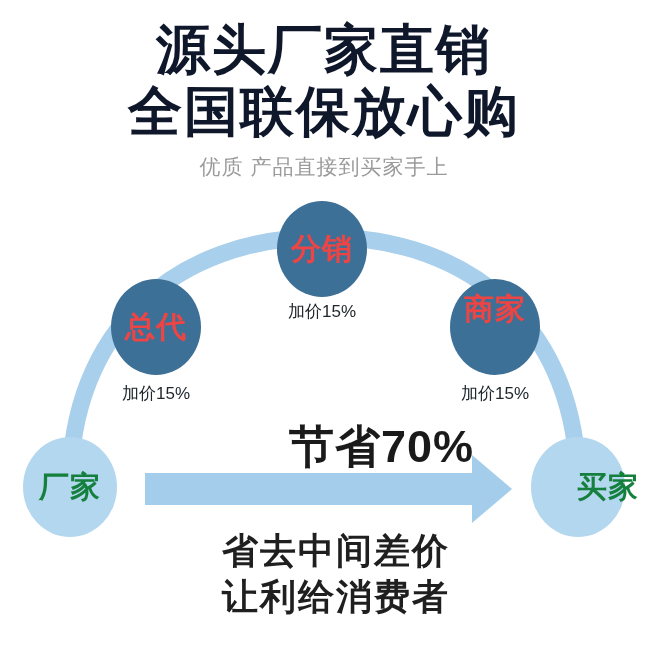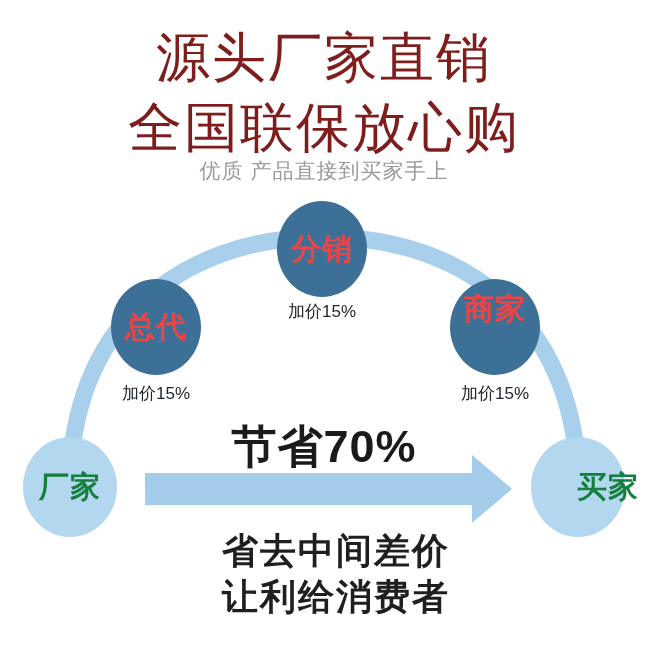--- a/index.html
+++ b/index.html
@@ -22,27 +22,27 @@
   .headline-block {
     position: absolute;
     top: 18px;
     left: 0;
     width: 648px;
     text-align: center;
   }
   .headline {
     font-size: 54px;
     line-height: 62px;
-    font-weight: normal;
-    color: #7f1d1d;
+    font-weight: bold;
+    color: #0f172a;
     letter-spacing: 2px;
     white-space: nowrap;
-    margin-top: 8px;
   }
   .subtitle {
+    margin-top: 12px;
     font-size: 21px;
     line-height: 26px;
     color: #9a9a9a;
     letter-spacing: 1px;
     white-space: nowrap;
   }
 
   
   .diagram {
     position: absolute;
@@ -75,21 +75,21 @@
     position: absolute;
     text-align: center;
     white-space: nowrap;
     font-size: 17px;
     color: #20282e;
     letter-spacing: 0px;
   }
 
   .save-text {
     position: absolute;
-    text-align: center;
+    text-align: right;
     white-space: nowrap;
     font-size: 45px;
     font-weight: bold;
     color: #1a1a1a;
     letter-spacing: 1px;
   }
 
   
   .footer-block {
     position: absolute;

